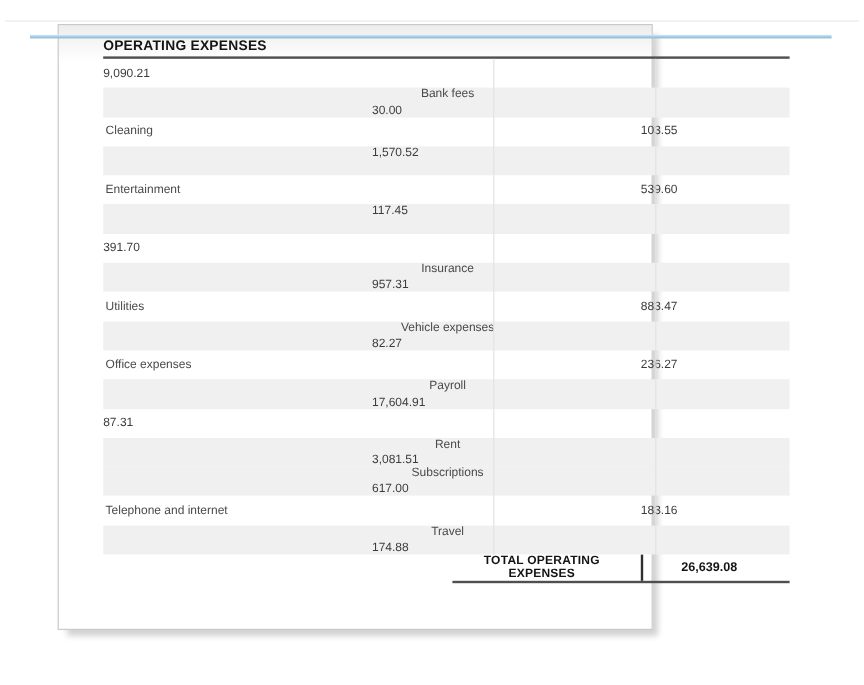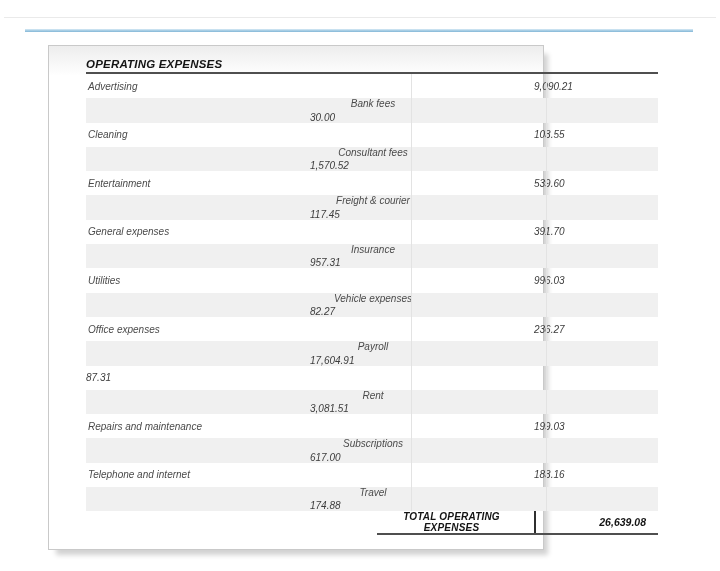--- a/index.html
+++ b/index.html
@@ -30,30 +30,29 @@
     top: 29px;
     left: 25px;
     width: 668px;
     height: 3px;
     background: linear-gradient(180deg, #d9ebf6 0%, #a3cbe3 55%, #84b7d7 100%);
     z-index: 3;
   }
   
   .report-card {
     position: absolute;
-    top: 45px;
+    top: 20px;
     left: 48px;
     width: 496px;
     height: 505px;
     box-sizing: border-box;
     border: 1px solid #c9c9c9;
     background: linear-gradient(180deg, #ededed 0px, #ffffff 30px);
     box-shadow: 6px 7px 5px -2px rgba(0, 0, 0, 0.18);
     z-index: 2;
-    font-style: italic;
   }
   .report-inner {
     position: absolute;
     left: 37px;
     top: 0;
     width: 572px;
   }
   .section-header {
     box-sizing: border-box;
     height: 28px;
@@ -121,21 +120,21 @@
     color: #141414;
     letter-spacing: 0.2px;
   }
   .total-divider {
     width: 2px;
     align-self: stretch;
     background: #2f2f2f;
   }
   .total-amount {
     width: 110px;
-    text-align: right;
+    text-align: center;
     padding-right: 12px;
     font-size: 10.5px;
     font-weight: bold;
     color: #141414;
   }
 </style>
 </head>
 <body>
 
 <div class="screen">
@@ -146,77 +145,69 @@
     <div class="report-inner">
 
       <div class="section-header">
         <h1 class="section-title">OPERATING EXPENSES</h1>
       </div>
 
       <div class="rows" id="rows">
         <div class="col-divider c1"></div>
         <div class="col-divider c2"></div>
       <div class="row">
-    <span class="cell label">Advertising</span>
     <span class="cell amount">9,090.21</span>
   </div>
           <div class="row alt">
     <span class="cell label">Bank fees</span>
     <span class="cell amount">30.00</span>
   </div>
           <div class="row">
     <span class="cell label">Cleaning</span>
     <span class="cell amount">103.55</span>
   </div>
           <div class="row alt">
-    <span class="cell label">Consultant fees</span>
     <span class="cell amount">1,570.52</span>
   </div>
           <div class="row">
     <span class="cell label">Entertainment</span>
     <span class="cell amount">539.60</span>
   </div>
           <div class="row alt">
-    <span class="cell label">Freight &amp; courier</span>
     <span class="cell amount">117.45</span>
   </div>
           <div class="row">
-    <span class="cell label">General expenses</span>
     <span class="cell amount">391.70</span>
   </div>
           <div class="row alt">
     <span class="cell label">Insurance</span>
     <span class="cell amount">957.31</span>
   </div>
           <div class="row">
     <span class="cell label">Utilities</span>
-    <span class="cell amount">996.03</span>
+    <span class="cell amount">883.47</span>
   </div>
           <div class="row alt">
     <span class="cell label">Vehicle expenses</span>
     <span class="cell amount">82.27</span>
   </div>
           <div class="row">
     <span class="cell label">Office expenses</span>
     <span class="cell amount">236.27</span>
   </div>
           <div class="row alt">
     <span class="cell label">Payroll</span>
     <span class="cell amount">17,604.91</span>
   </div>
           <div class="row">
     <span class="cell amount">87.31</span>
   </div>
           <div class="row alt">
     <span class="cell label">Rent</span>
     <span class="cell amount">3,081.51</span>
-  </div>
-          <div class="row">
-    <span class="cell label">Repairs and maintenance</span>
-    <span class="cell amount">199.03</span>
   </div>
           <div class="row alt">
     <span class="cell label">Subscriptions</span>
     <span class="cell amount">617.00</span>
   </div>
           <div class="row">
     <span class="cell label">Telephone and internet</span>
     <span class="cell amount">183.16</span>
   </div>
           <div class="row alt">

